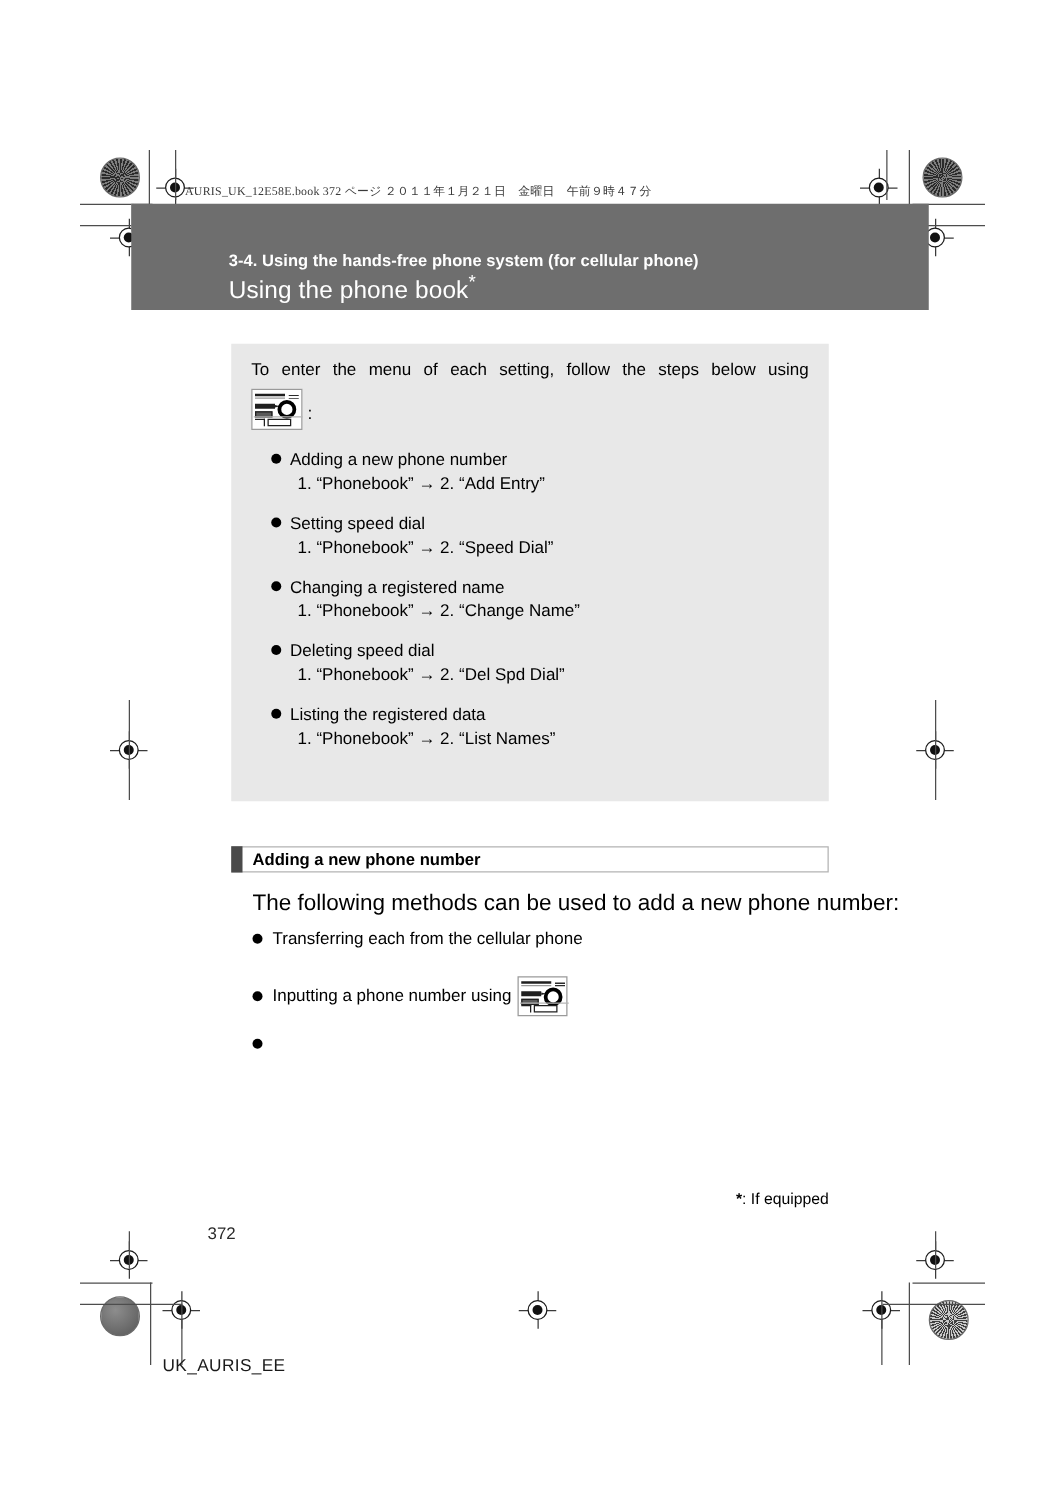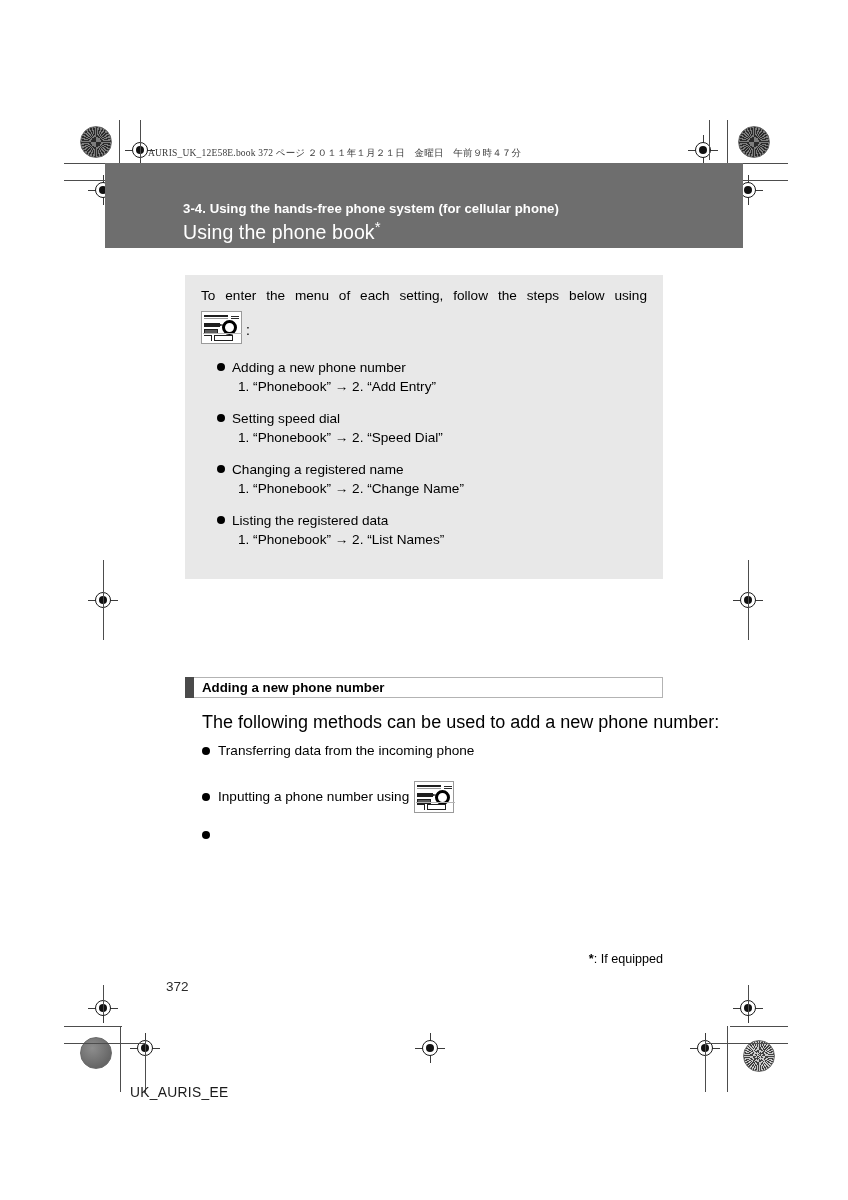--- a/index.html
+++ b/index.html
@@ -100,21 +100,21 @@
   .banner .maintitle .ast {
     font-size: 15px;
     vertical-align: super;
     line-height: 0;
   }
 
   
   .panel {
     position: absolute;
     left: 185px; top: 275px;
-    width: 478px; height: 304px;
+    width: 478px; height: 366px;
     background: #e8e8e8;
   }
   .panel .intro {
     position: absolute;
     left: 16px; top: 11px;
     width: 446px;
     font-size: 13.6px;
     line-height: 20px;
     text-align: justify;
     text-align-last: justify;
@@ -429,41 +429,45 @@
       <div class="bline1"><span class="dot"></span><span>Setting speed dial</span></div>
       <div class="bline2">1. “Phonebook” → 2. “Speed Dial”</div>
     </div>
 
     <div class="bitem">
       <div class="bline1"><span class="dot"></span><span>Changing a registered name</span></div>
       <div class="bline2">1. “Phonebook” → 2. “Change Name”</div>
     </div>
 
 
+    <div class="bitem">
+      <div class="bline1"><span class="dot"></span><span>Deleting speed dial</span></div>
+      <div class="bline2">1. “Phonebook” → 2. “Del Spd Dial”</div>
+    </div>
 
     <div class="bitem">
       <div class="bline1"><span class="dot"></span><span>Listing the registered data</span></div>
       <div class="bline2">1. “Phonebook” → 2. “List Names”</div>
     </div>
 
   </div>
 </div>
 
 <div class="sechead">
   <span class="tab"></span>
   <span class="txt">Adding a new phone number</span>
 </div>
 
 <div class="lead">The following methods can be used to add a new phone number:</div>
 
 <div class="mlist">
 
   <div class="mitem">
     <span class="dot"></span>
-    <span>Transferring data from the incoming phone</span>
+    <span>Transferring each from the cellular phone</span>
   </div>
 
   <div class="mitem with-icon">
     <span class="dot"></span>
     <span>Inputting a phone number using</span>
     <span class="iconwrap">
       <span class="hu inline">
         <span class="screen"></span>
         <span class="bar1"></span>
         <span class="bar2"></span>

